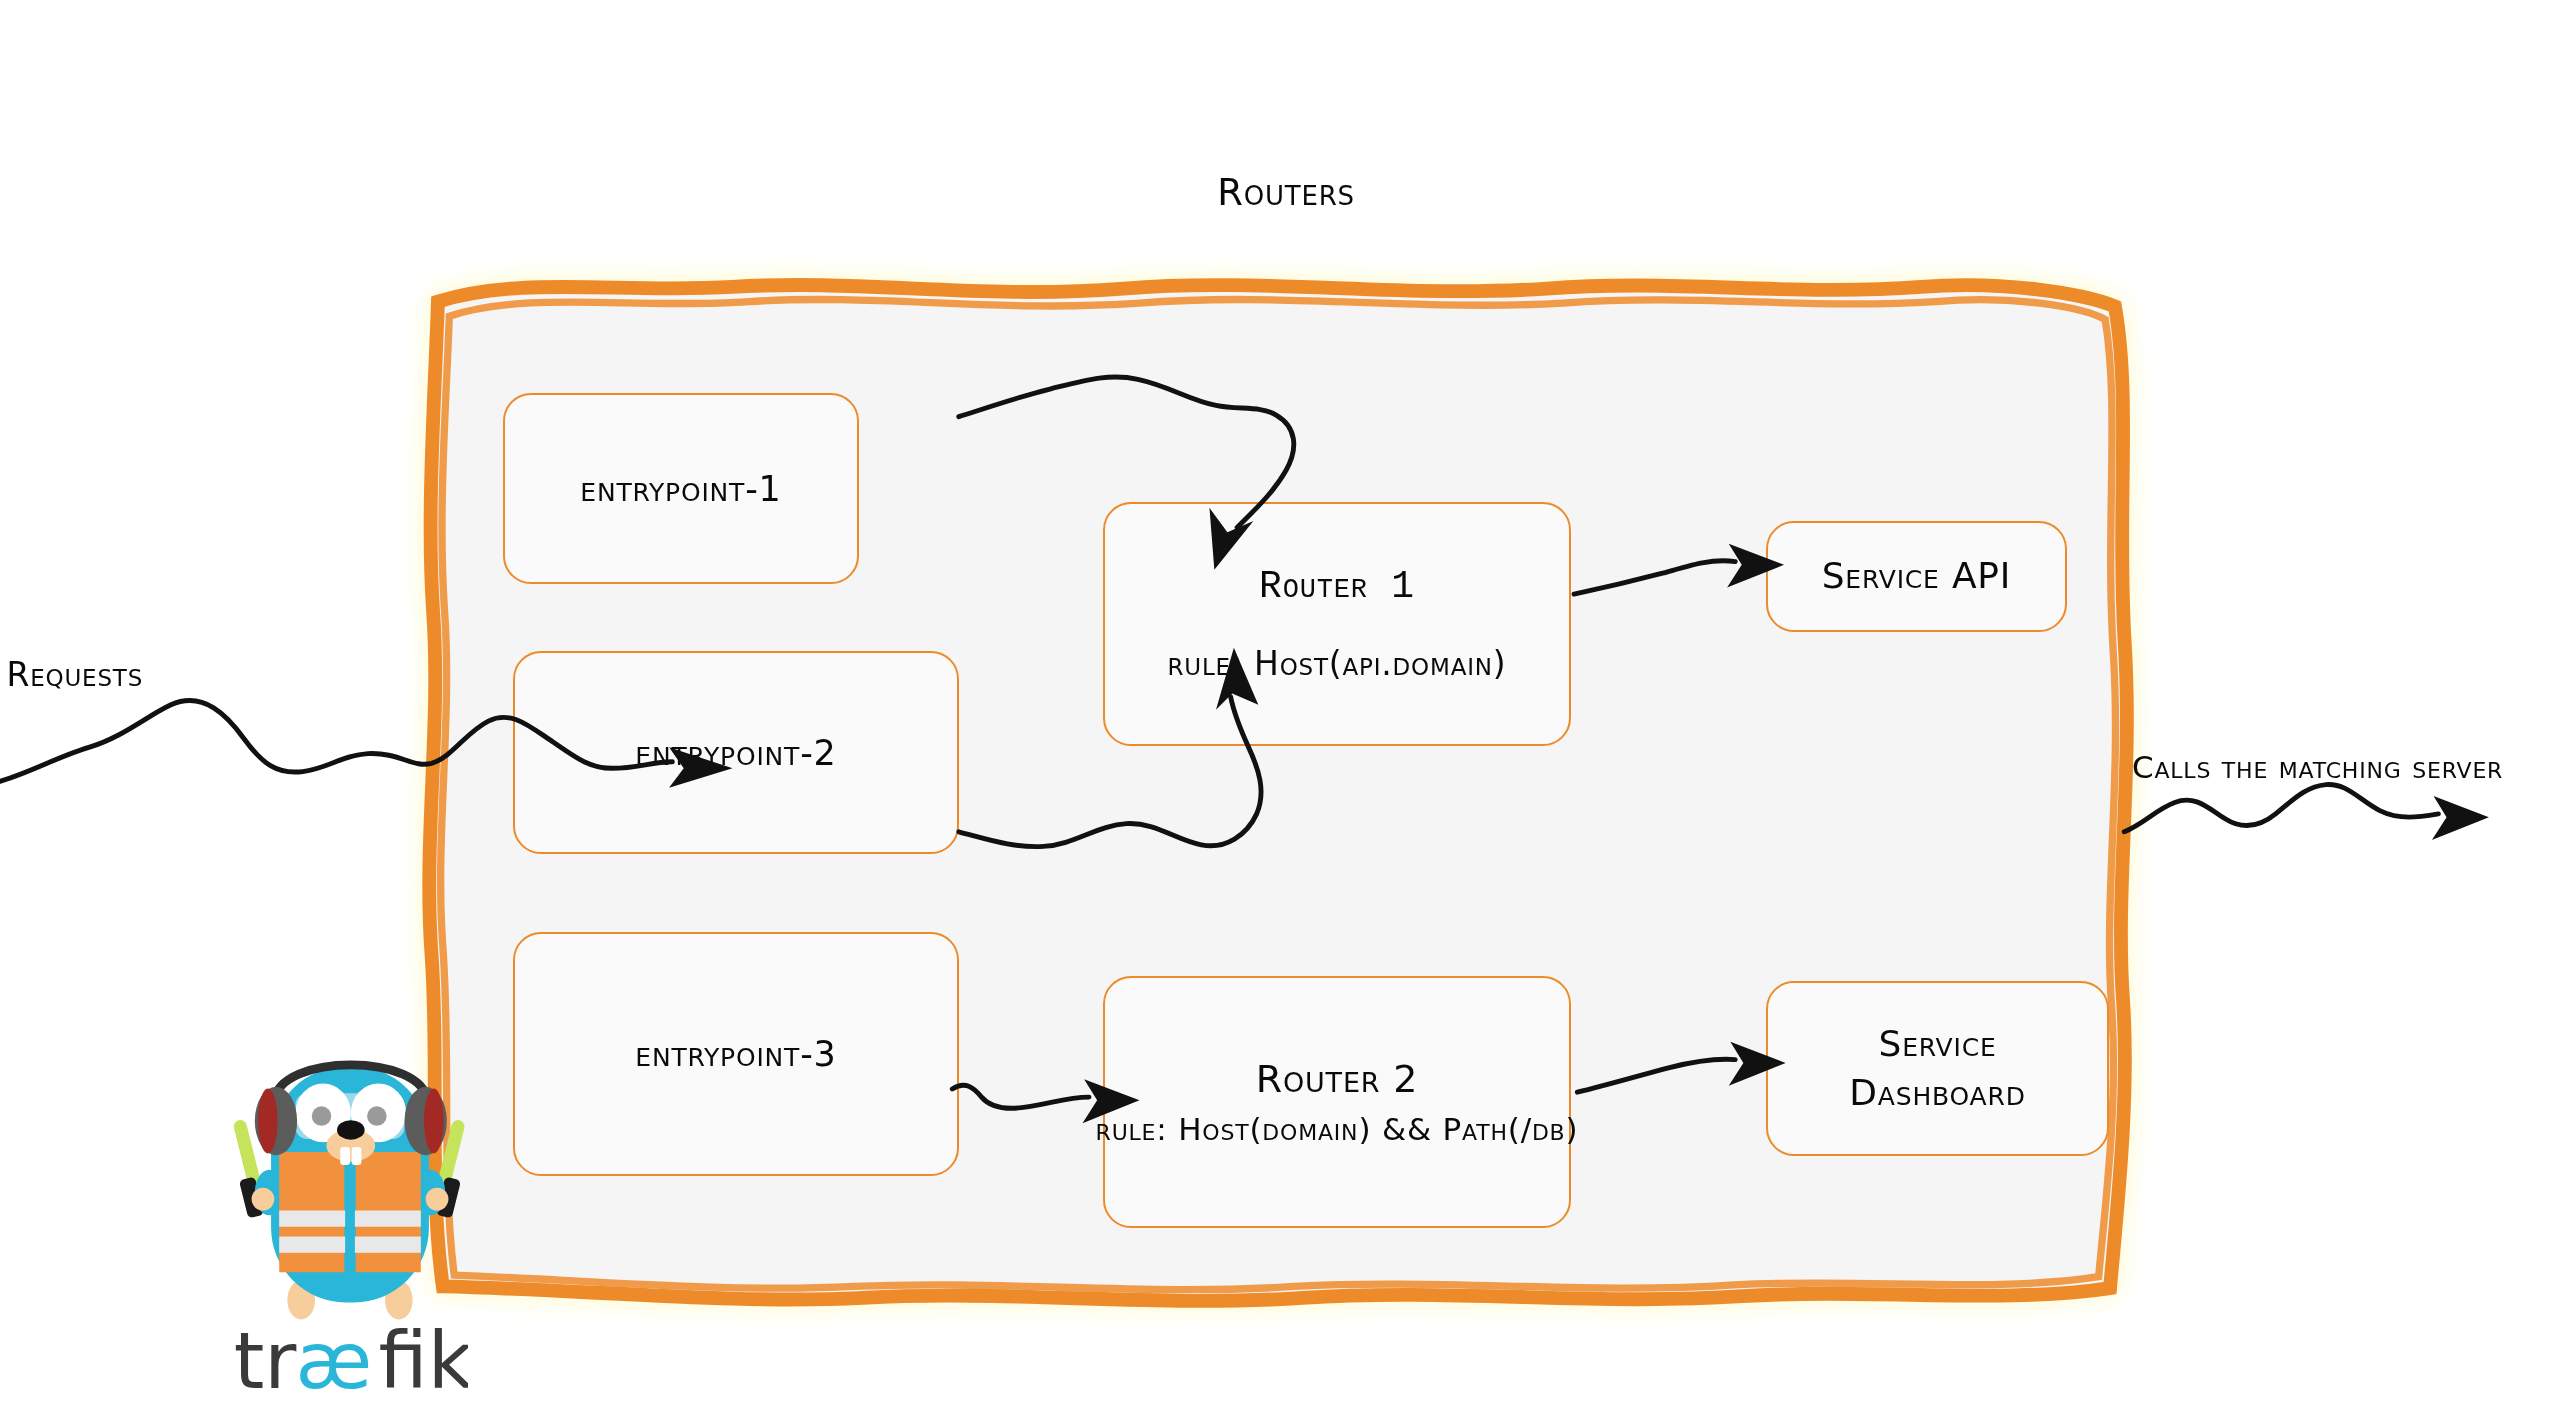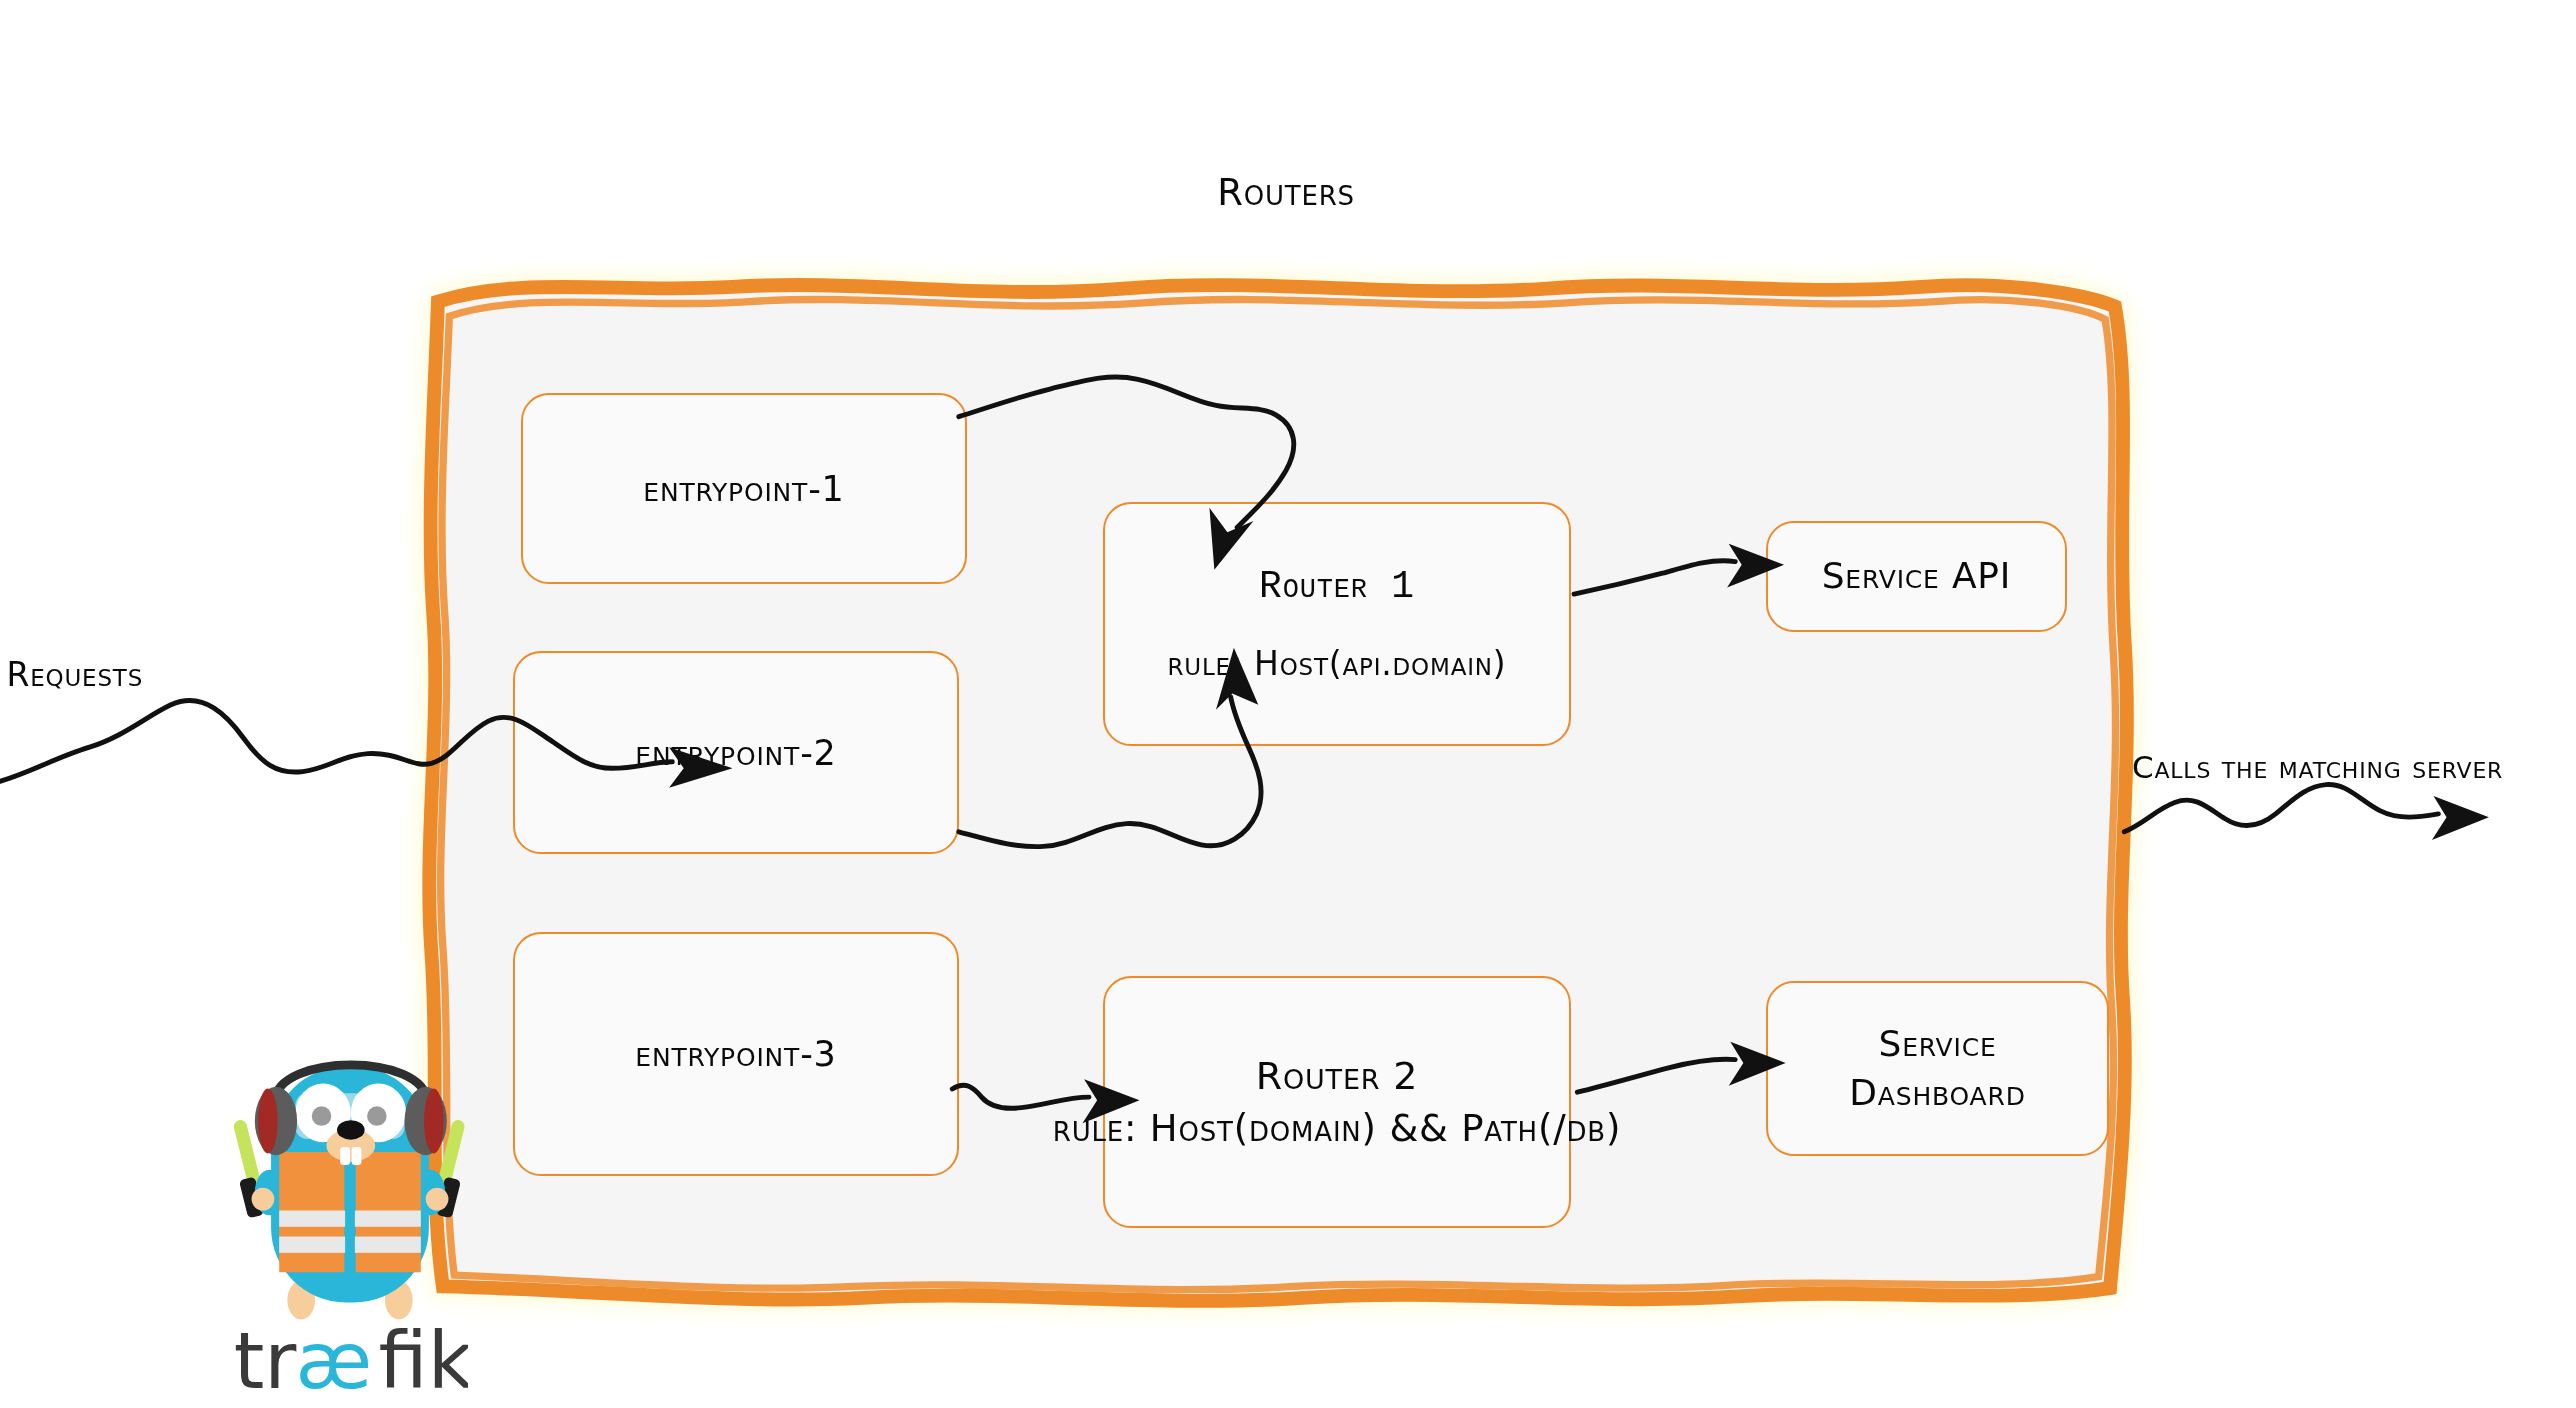--- a/index.html
+++ b/index.html
@@ -56,33 +56,33 @@
     border: 2.4px solid #ED8B2B;
     border-radius: 28px;
     box-sizing: border-box;
     display: flex;
     flex-direction: column;
     align-items: center;
     justify-content: center;
     text-align: center;
   }
 
-  #ep1 { left: 521px; top: 393px; width: 446px; height: 191px; }
+  #ep1 { left: 503px; top: 393px; width: 356px; height: 191px; }
   #ep2 { left: 513px; top: 651px; width: 446px; height: 203px; }
   #ep3 { left: 513px; top: 932px; width: 446px; height: 244px; }
 
   .ep-label { font-size: 35px; }
 
   #router1 { left: 1103px; top: 502px; width: 468px; height: 244px; }
   #router2 { left: 1103px; top: 976px; width: 468px; height: 252px; }
 
   .router-title { font-size: 38px; margin-bottom: 4.9px; }
   .router-line  { font-size: 33px; }
   #router1 .router-title { margin-bottom: 36px; font-family: Liberation Mono, monospace; }
-  #router2 .router-line  { margin-top: 4.9px; font-size: 37px; }
+  #router2 .router-line  { margin-top: 4.9px; font-size: 31px; }
   #router2 .router-line.mw { font-size: 34px; margin-top: 8.1px; }
 
   #svc-api  { left: 1766px; top: 521px; width: 301px; height: 111px; }
   #svc-dash { left: 1766px; top: 981px; width: 343px; height: 175px; }
   .svc-label { font-size: 36px; line-height: 1.35; }
 
   
   #requests-label {
     position: absolute;
     left: 6.5px; top: 655px;

